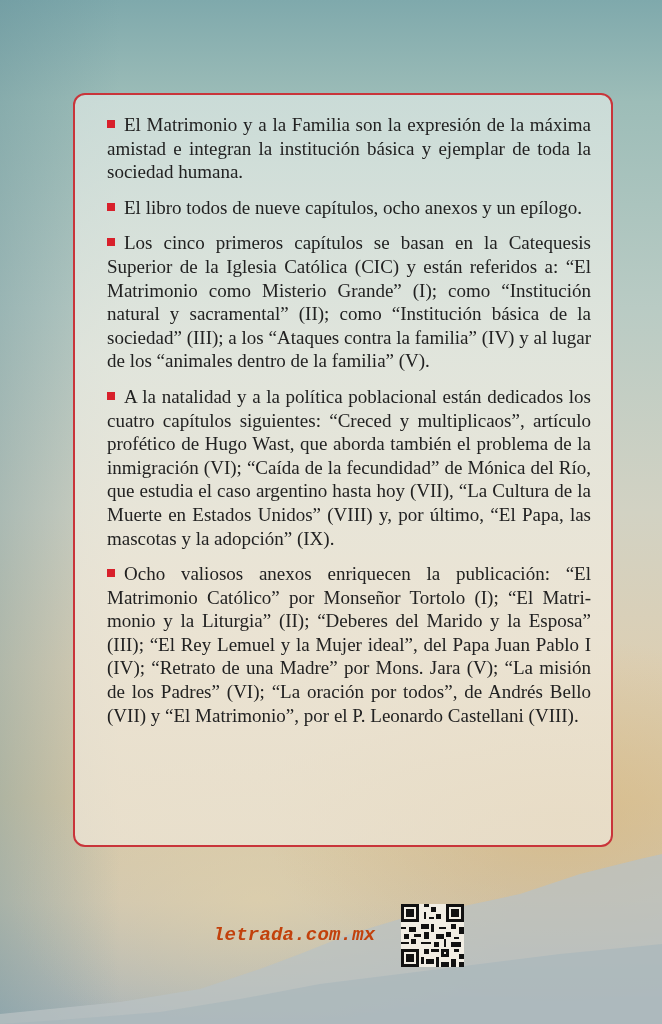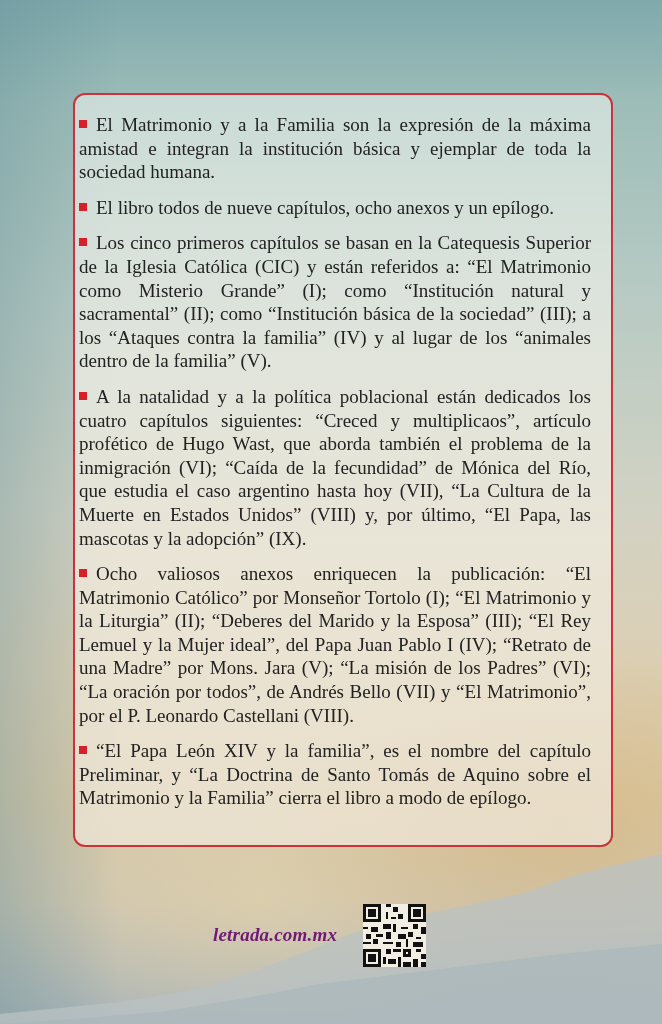--- a/index.html
+++ b/index.html
@@ -17,63 +17,62 @@
     }
     .mountain {
       position: absolute; left: 0; bottom: 0; width: 662px; height: 200px;
     }
     .panel {
       position: absolute; left: 73px; top: 93px; width: 540px; height: 754px;
       box-sizing: border-box;
       border: 2px solid #c9343a;
       border-radius: 12px;
       background: linear-gradient(180deg, rgba(215,228,224,0.78) 0%, rgba(232,234,225,0.82) 35%, rgba(238,232,218,0.82) 65%, rgba(236,228,212,0.8) 100%);
-      padding: 18px 20px 10px 4px;
+      padding: 18px 20px 10px 32px;
     }
     .para {
       margin: 0 0 12px 0;
       font-family: "Liberation Serif", "DejaVu Serif", serif;
       font-size: 19px;
       line-height: 23.6px;
       color: #222;
       text-align: justify;
       hyphens: manual;
     }
     .bullet {
       display: inline-block; width: 8px; height: 8px; background: #d8202b;
       margin-right: 9px; vertical-align: 3px;
     }
     .footer {
       position: absolute; left: 213px; top: 903px; height: 64px;
       display: flex; align-items: center;
     }
     .site {
-      font-family: Liberation Serif, serif;
+      font-family: Liberation Mono, monospace;
       font-style: italic; font-weight: bold;
-      font-size: 19px; color: #701a75; letter-spacing: 0.2px;
+      font-size: 19px; color: #c2410c; letter-spacing: 0.2px;
       margin-right: 26px;
     }
     .qr { width: 63px; height: 63px; background: #f2eee4; }
   </style>
 </head>
 <body>
 
 <div class="bg-vignette-left"></div>
 <svg class="mountain" viewBox="0 0 662 200" preserveAspectRatio="none">
   <path d="M0 200 L0 190 L120 178 L200 165 L260 145 L300 130 L350 110 L400 95 L450 85 L520 70 L580 50 L640 35 L662 30 L662 200 Z" fill="#b9c2c3" opacity="0.75"></path>
   <path d="M0 200 L60 196 L160 188 L240 175 L320 160 L400 150 L480 140 L560 130 L662 120 L662 200 Z" fill="#a7b5bb" opacity="0.6"></path>
 </svg>
 
 <div class="panel">
   <p class="para"><span class="bullet"></span><span>El Matrimonio y a la Familia son la expresión de la máxima amistad e integran la institución básica y ejemplar de toda la sociedad humana.</span></p>
   <p class="para"><span class="bullet"></span><span>El libro todos de nueve capítulos, ocho anexos y un epílogo.</span></p>
   <p class="para"><span class="bullet"></span><span>Los cinco primeros capítulos se basan en la Catequesis Superior de la Iglesia Católica (CIC) y están referidos a: “El Matrimonio como Misterio Grande” (I); como “Institución natural y sacramental” (II); como “Institución básica de la sociedad” (III); a los “Ataques contra la familia” (IV) y al lugar de los “animales dentro de la familia” (V).</span></p>
   <p class="para"><span class="bullet"></span><span>A la natalidad y a la política poblacional están dedicados los cuatro capítulos siguientes: “Creced y multiplicaos”, artículo profético de Hugo Wast, que aborda también el problema de la inmigración (VI); “Caída de la fecundidad” de Mónica del Río, que estudia el caso argentino hasta hoy (VII), “La Cultura de la Muerte en Estados Unidos” (VIII) y, por último, “El Papa, las mascotas y la adopción” (IX).</span></p>
   <p class="para"><span class="bullet"></span><span>Ocho valiosos anexos enriquecen la publicación: “El Matrimonio Católico” por Monseñor Tortolo (I); “El Matri­monio y la Liturgia” (II); “Deberes del Marido y la Esposa” (III); “El Rey Lemuel y la Mujer ideal”, del Papa Juan Pablo I (IV); “Retrato de una Madre” por Mons. Jara (V); “La misión de los Padres” (VI); “La oración por todos”, de Andrés Bello (VII) y “El Matrimonio”, por el P. Leonardo Castellani (VIII).</span></p>
-  <p class="para"><span class="bullet"></span><span>“El Papa León XIV y la familia”, es el nombre del capítulo Preliminar, y “La Doctrina de Santo Tomás de Aquino sobre el Matrimonio y la Familia” cierra el libro a modo de epílogo.</span></p>
 </div>
 
 <div class="footer">
   <span class="site">letrada.com.mx</span>
   <svg class="qr" viewBox="0 0 25 25" shape-rendering="crispEdges">
     <rect width="25" height="25" fill="#f2eee4"></rect>
     <g fill="#111">
       <rect x="0" y="0" width="7" height="7"></rect>
         <rect x="1" y="1" width="5" height="5" fill="#f2eee4"></rect>
         <rect x="2" y="2" width="3" height="3"></rect>

